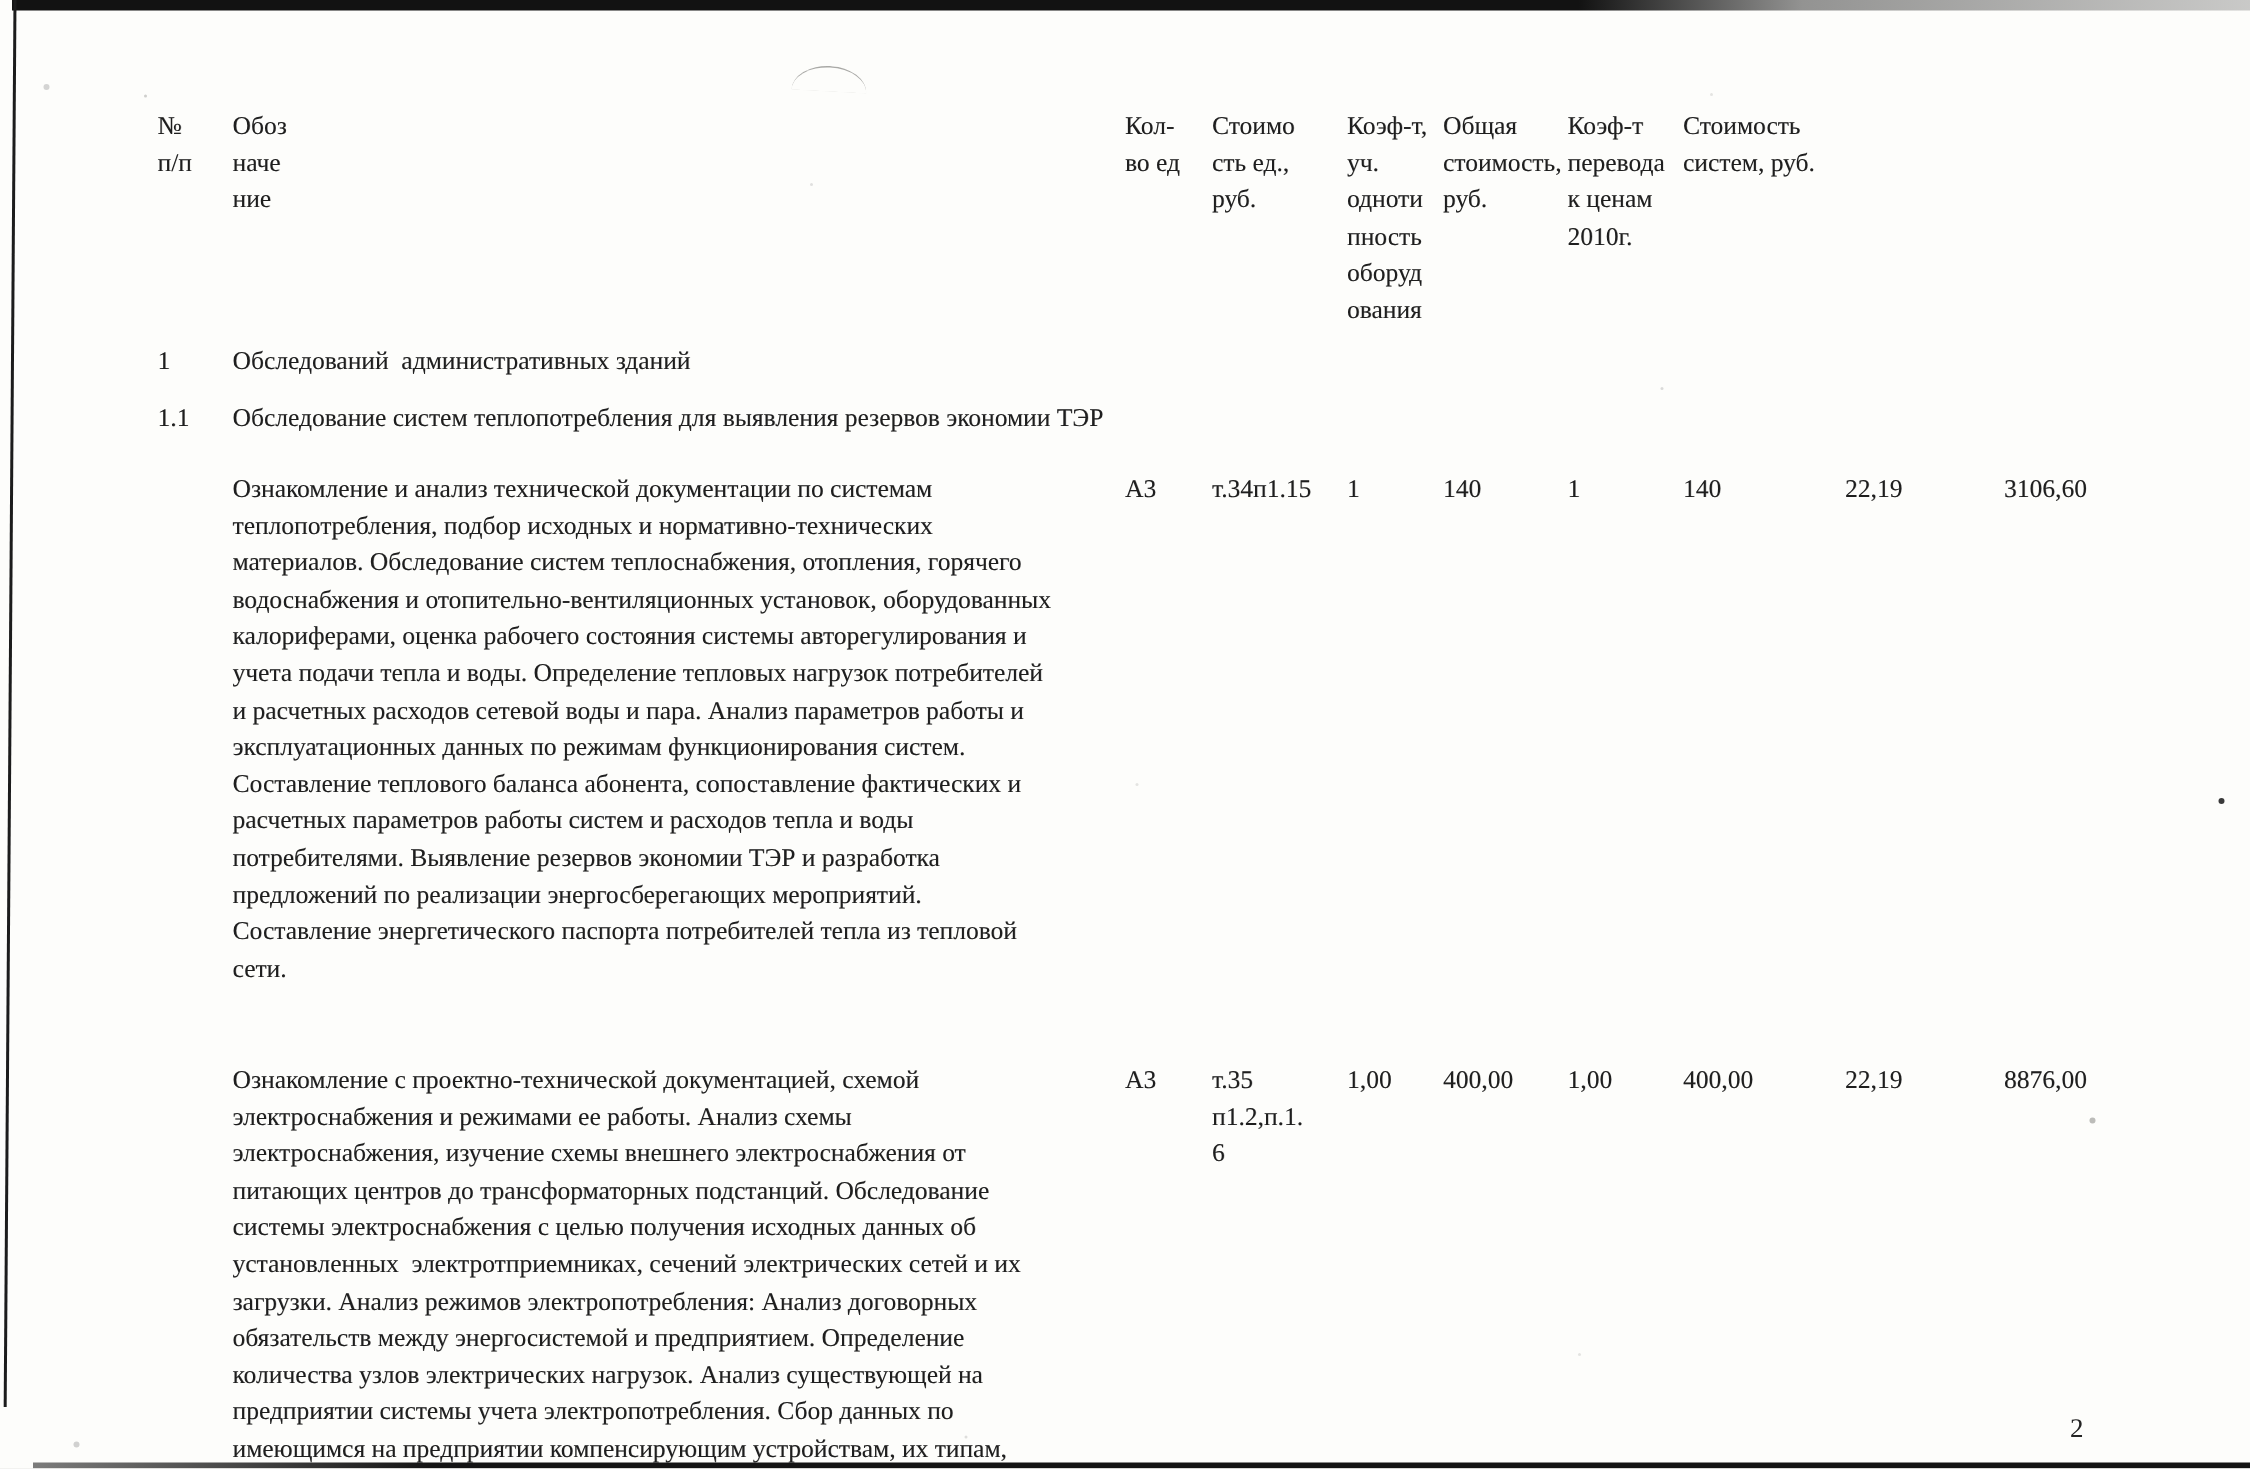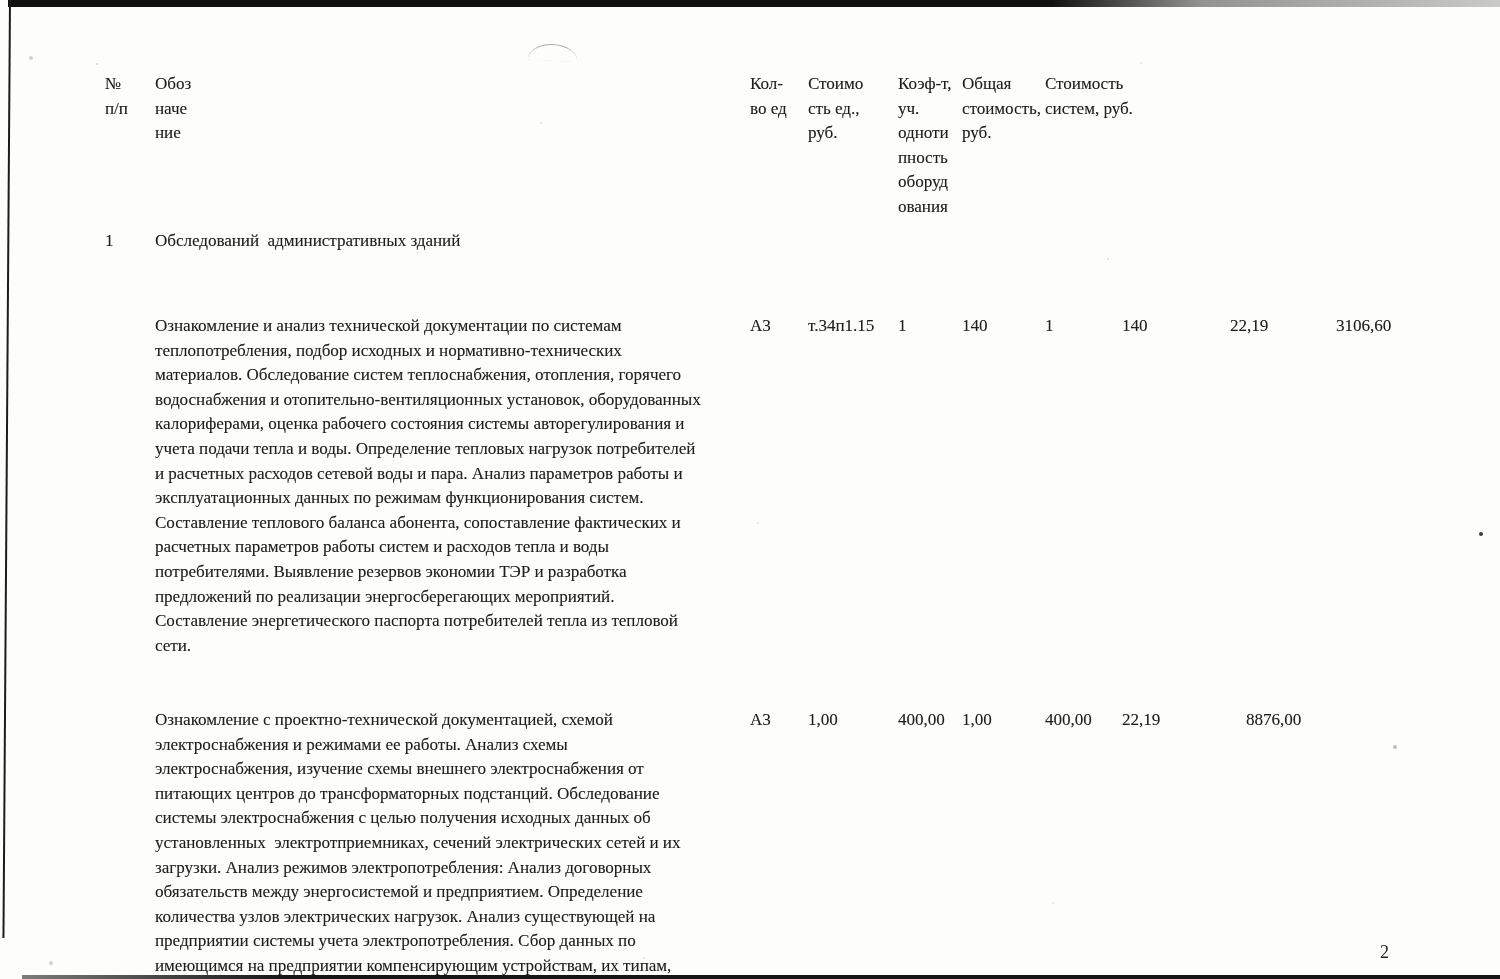--- a/index.html
+++ b/index.html
@@ -94,29 +94,37 @@
 руб.</div>
     <div class="c">Коэф-т,
 уч.
 одноти
 пность
 оборуд
 ования</div>
     <div class="c">Общая
 стоимость,
 руб.</div>
+    <div class="c">Коэф-т
+перевода
+к ценам
+2010г.</div>
     <div class="c">Стоимость
 систем, руб.</div>
   </div>
 
   <div class="grid row-sec-1">
     <div class="c">1</div>
     <div class="c b span-title">Обследований  административных зданий</div>
   </div>
 
+  <div class="grid row-sec-1-1">
+    <div class="c">1.1</div>
+    <div class="c b span-title">Обследование систем теплопотребления для выявления резервов экономии ТЭР</div>
+  </div>
 
   <div class="grid row-work-1">
     <div class="c"></div>
     <div class="c">Ознакомление и анализ технической документации по системам
 теплопотребления, подбор исходных и нормативно-технических
 материалов. Обследование систем теплоснабжения, отопления, горячего
 водоснабжения и отопительно-вентиляционных установок, оборудованных
 калориферами, оценка рабочего состояния системы авторегулирования и
 учета подачи тепла и воды. Определение тепловых нагрузок потребителей
 и расчетных расходов сетевой воды и пара. Анализ параметров работы и
@@ -145,20 +153,23 @@
 электроснабжения, изучение схемы внешнего электроснабжения от
 питающих центров до трансформаторных подстанций. Обследование
 системы электроснабжения с целью получения исходных данных об
 установленных  электротприемниках, сечений электрических сетей и их
 загрузки. Анализ режимов электропотребления: Анализ договорных
 обязательств между энергосистемой и предприятием. Определение
 количества узлов электрических нагрузок. Анализ существующей на
 предприятии системы учета электропотребления. Сбор данных по
 имеющимся на предприятии компенсирующим устройствам, их типам,</div>
     <div class="c">А3</div>
+    <div class="c">т.35
+п1.2,п.1.
+6</div>
     <div class="c">1,00</div>
     <div class="c">400,00</div>
     <div class="c">1,00</div>
     <div class="c">400,00</div>
     <div class="c">22,19</div>
     <div class="c b pad16">8876,00</div>
   </div>
 
   <div class="page-number">2</div>
 

